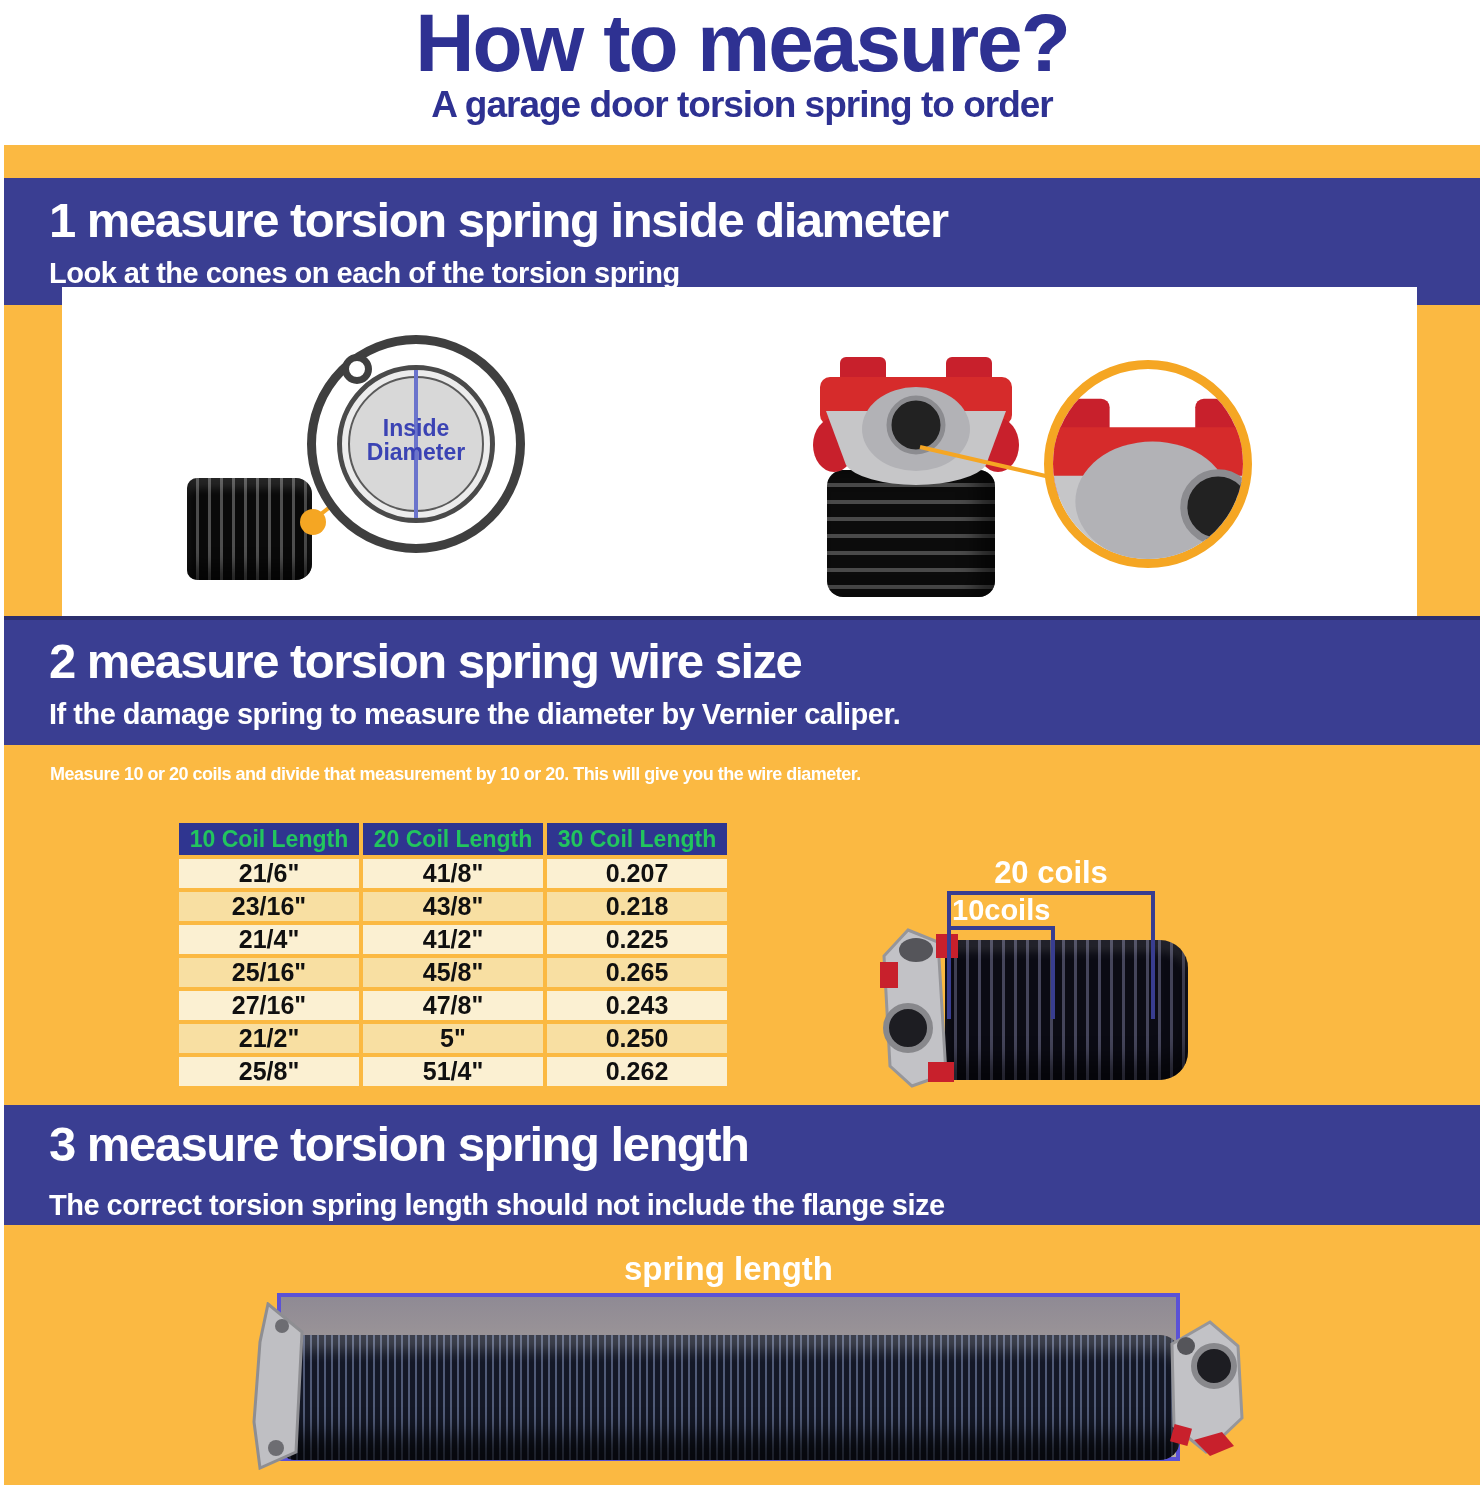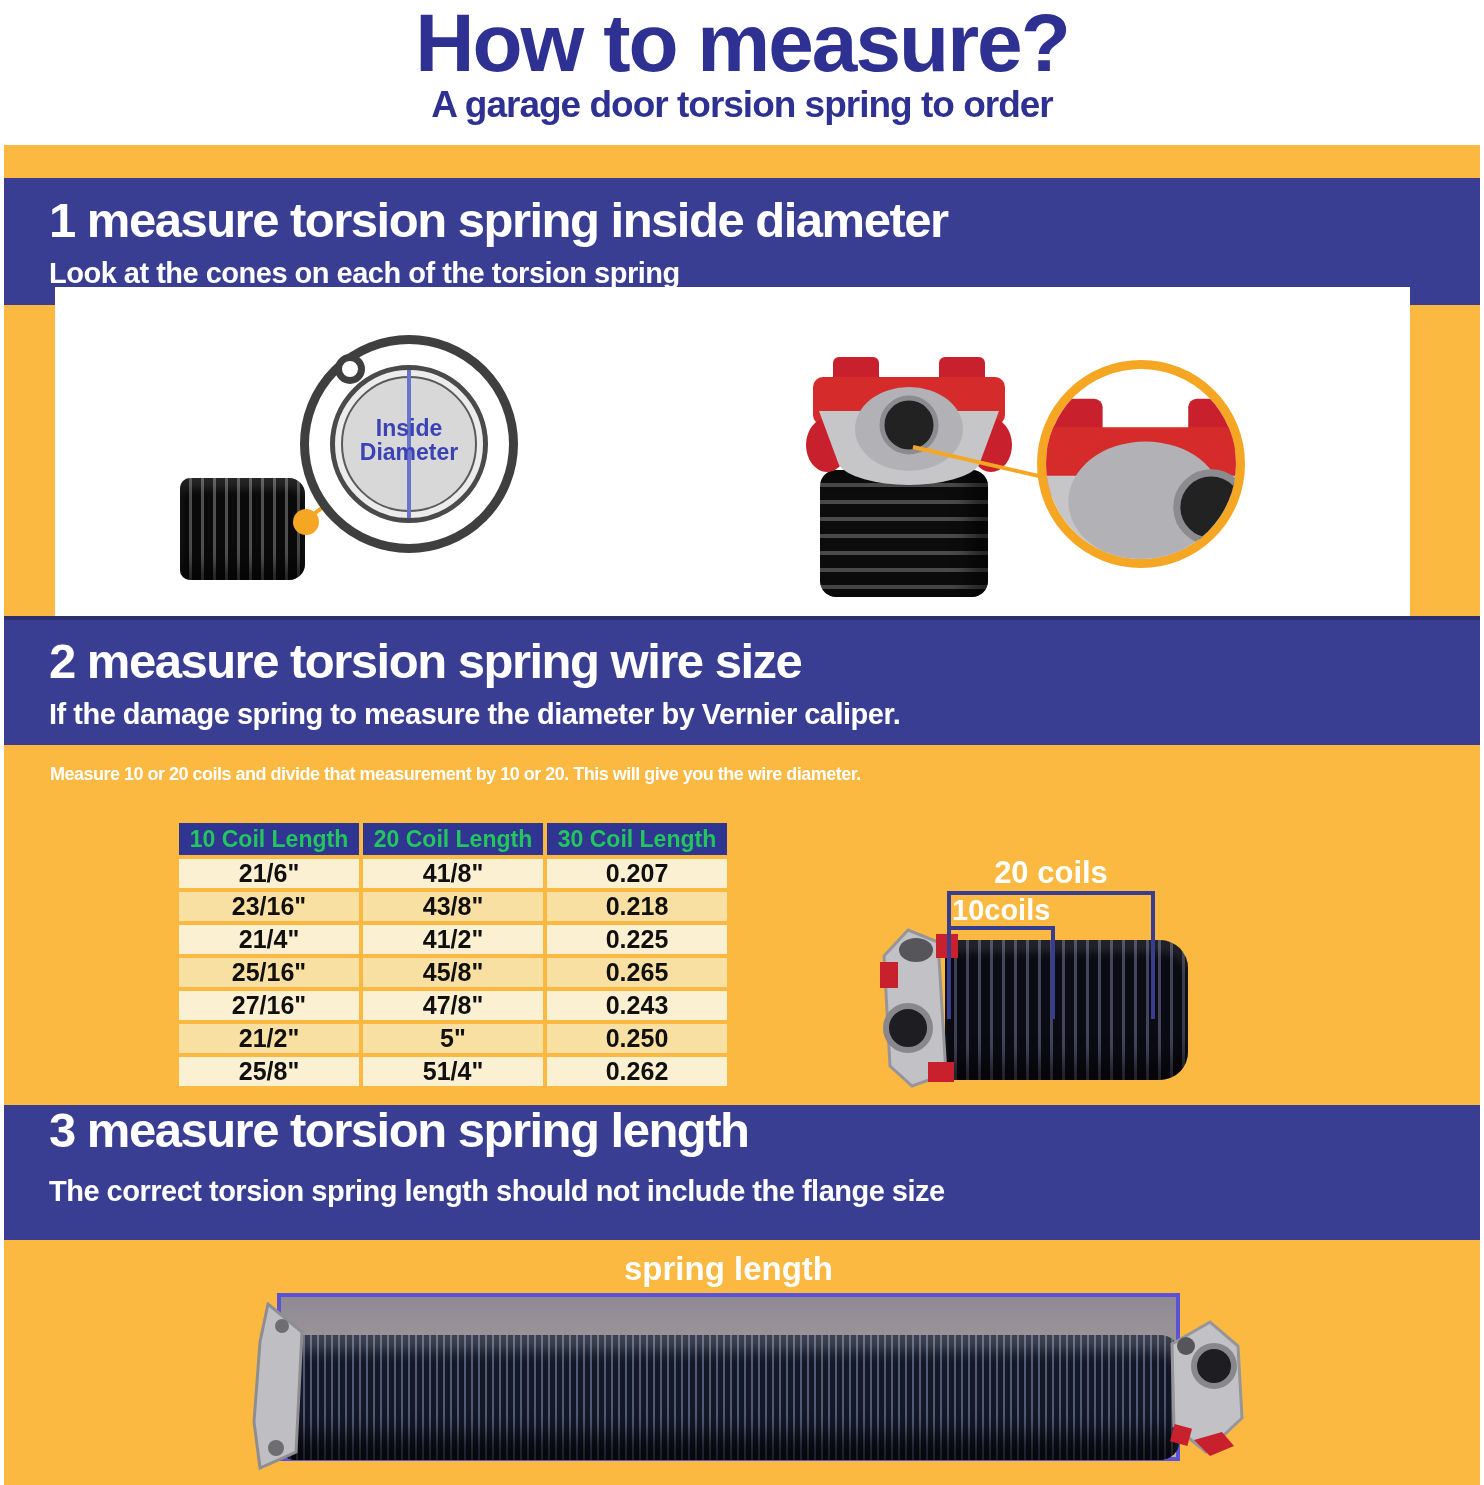--- a/index.html
+++ b/index.html
@@ -13,24 +13,24 @@
   
   .canvas{position:absolute;left:4px;top:145px;width:1476px;height:1340px;background:#FBB942;}
   
   .banner{position:absolute;left:4px;width:1476px;background:#3A3E92;color:#ffffff;box-sizing:border-box;padding-left:45px;}
   .banner .h{font-weight:bold;letter-spacing:-1.5px;font-size:49px;line-height:1.05;}
   .banner .s{font-weight:bold;letter-spacing:-0.5px;font-size:29px;line-height:1.1;}
   .b1{top:145px;height:127px;padding-top:17px;margin-top:33px;}
   .b1 .s{margin-top:12px;}
   .b2{top:616px;height:129px;padding-top:16px;border-top:4px solid #2c2f6e;}
   .b2 .s{margin-top:12px;}
-  .b3{top:1105px;height:135px;}
+  .b3{top:1105px;height:120px;padding-top:14px;}
   .b3 .s{margin-top:20px;}
   
-  .panel1{position:absolute;left:55px;top:287px;width:1355px;height:379px;background:#ffffff;overflow:hidden;}
+  .panel1{position:absolute;left:62px;top:287px;width:1355px;height:379px;background:#ffffff;overflow:hidden;}
   .spring-h1{position:absolute;left:125px;top:191px;width:125px;height:102px;border-radius:10px 16px 16px 10px;
              background:repeating-linear-gradient(90deg,#0a0a0a 0 9px,#4f4f4f 9px 12px);
              box-shadow:inset 0 -14px 16px rgba(0,0,0,.55), inset 0 10px 10px rgba(255,255,255,.12);}
   .ring{position:absolute;left:245px;top:48px;width:200px;height:200px;border:9px solid #3f3f3f;border-radius:50%;background:#fff;}
   .ring2{position:absolute;left:21px;top:21px;width:148px;height:148px;border:5px solid #4a4a4a;border-radius:50%;background:#ececec;}
   .ring3{position:absolute;left:6px;top:6px;width:132px;height:132px;border:2px solid #5a5a5a;border-radius:50%;background:#d8d8d8;}
   .ring-hole{position:absolute;left:26px;top:10px;width:16px;height:16px;border:7px solid #3f3f3f;border-radius:50%;background:#fff;}
   .dia-line{position:absolute;left:98px;top:26px;width:4px;height:148px;background:#6b74cc;}
   .dia-label{position:absolute;left:0;top:72px;width:200px;text-align:center;color:#3b43b4;font-weight:bold;
              font-size:23px;line-height:1.05;white-space:pre-line;}

